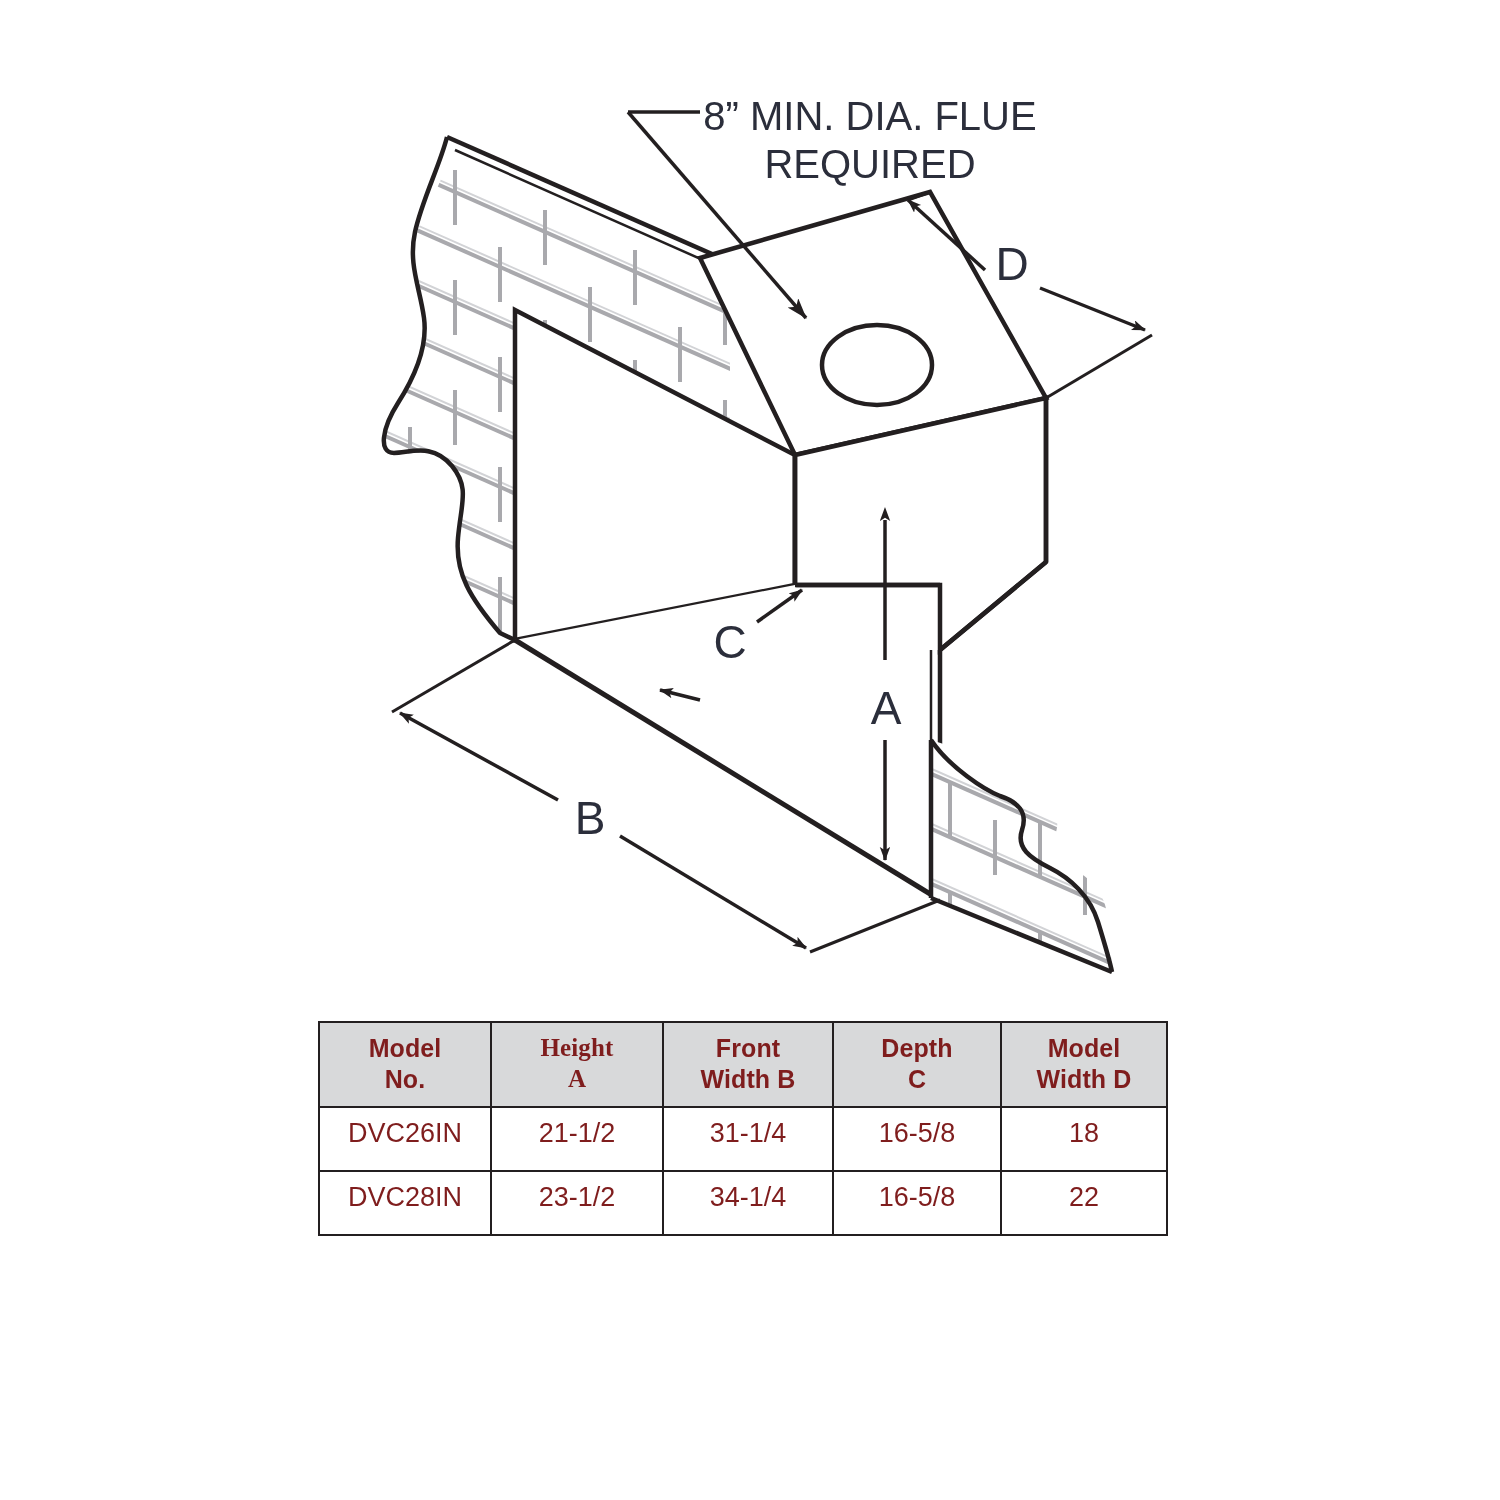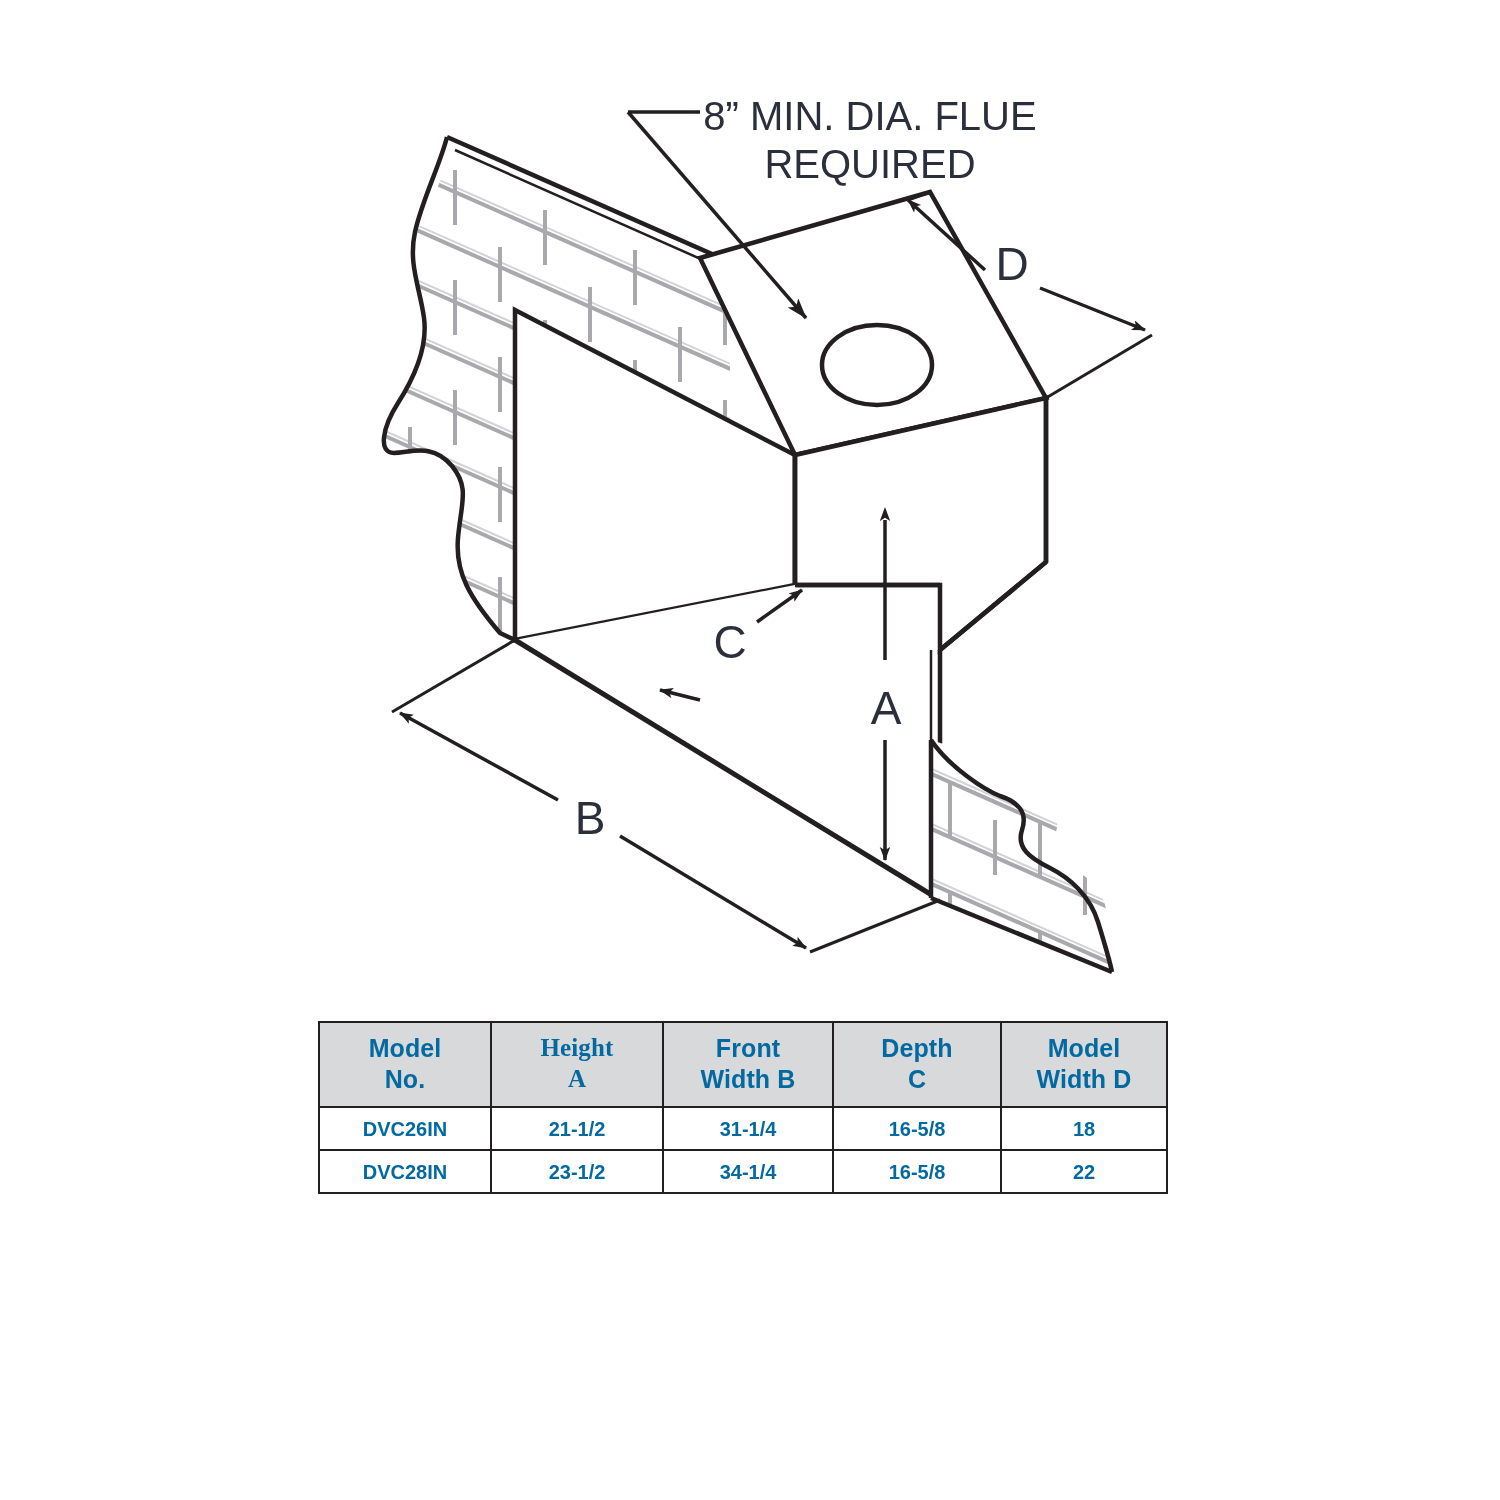--- a/index.html
+++ b/index.html
@@ -50,35 +50,35 @@
   table.spec {
     border-collapse: collapse;
     width: 818px;
     table-layout: fixed;
     font-family: "Liberation Sans", sans-serif;
   }
   table.spec th,
   table.spec td {
     border: 2px solid #231f20;
     text-align: center;
-    color: #0369a1;
+    color: #7f1d1d;
   }
   table.spec thead th {
     background: #d8d9da;
     font-weight: bold;
     font-size: 25px;
     line-height: 1.22;
     padding: 10px 2px 12px 2px;
     letter-spacing: 0.1px;
   }
   table.spec tbody td {
     background: #ffffff;
-    font-weight: bold;
-    font-size: 20px;
-    padding: 10px 2px 8px 2px;
+    font-weight: normal;
+    font-size: 27px;
+    padding: 10px 2px 21px 2px;
   }
   table.spec .col-model   { width: 166px; }
   table.spec .col-height  { width: 166px; font-family: Liberation Serif, serif; }
   table.spec .col-front   { width: 164px; }
   table.spec .col-depth   { width: 162px; }
   table.spec .col-rear    { width: 160px; }
   .hdr-line { display: block; }
 </style>
 </head>
 <body>

